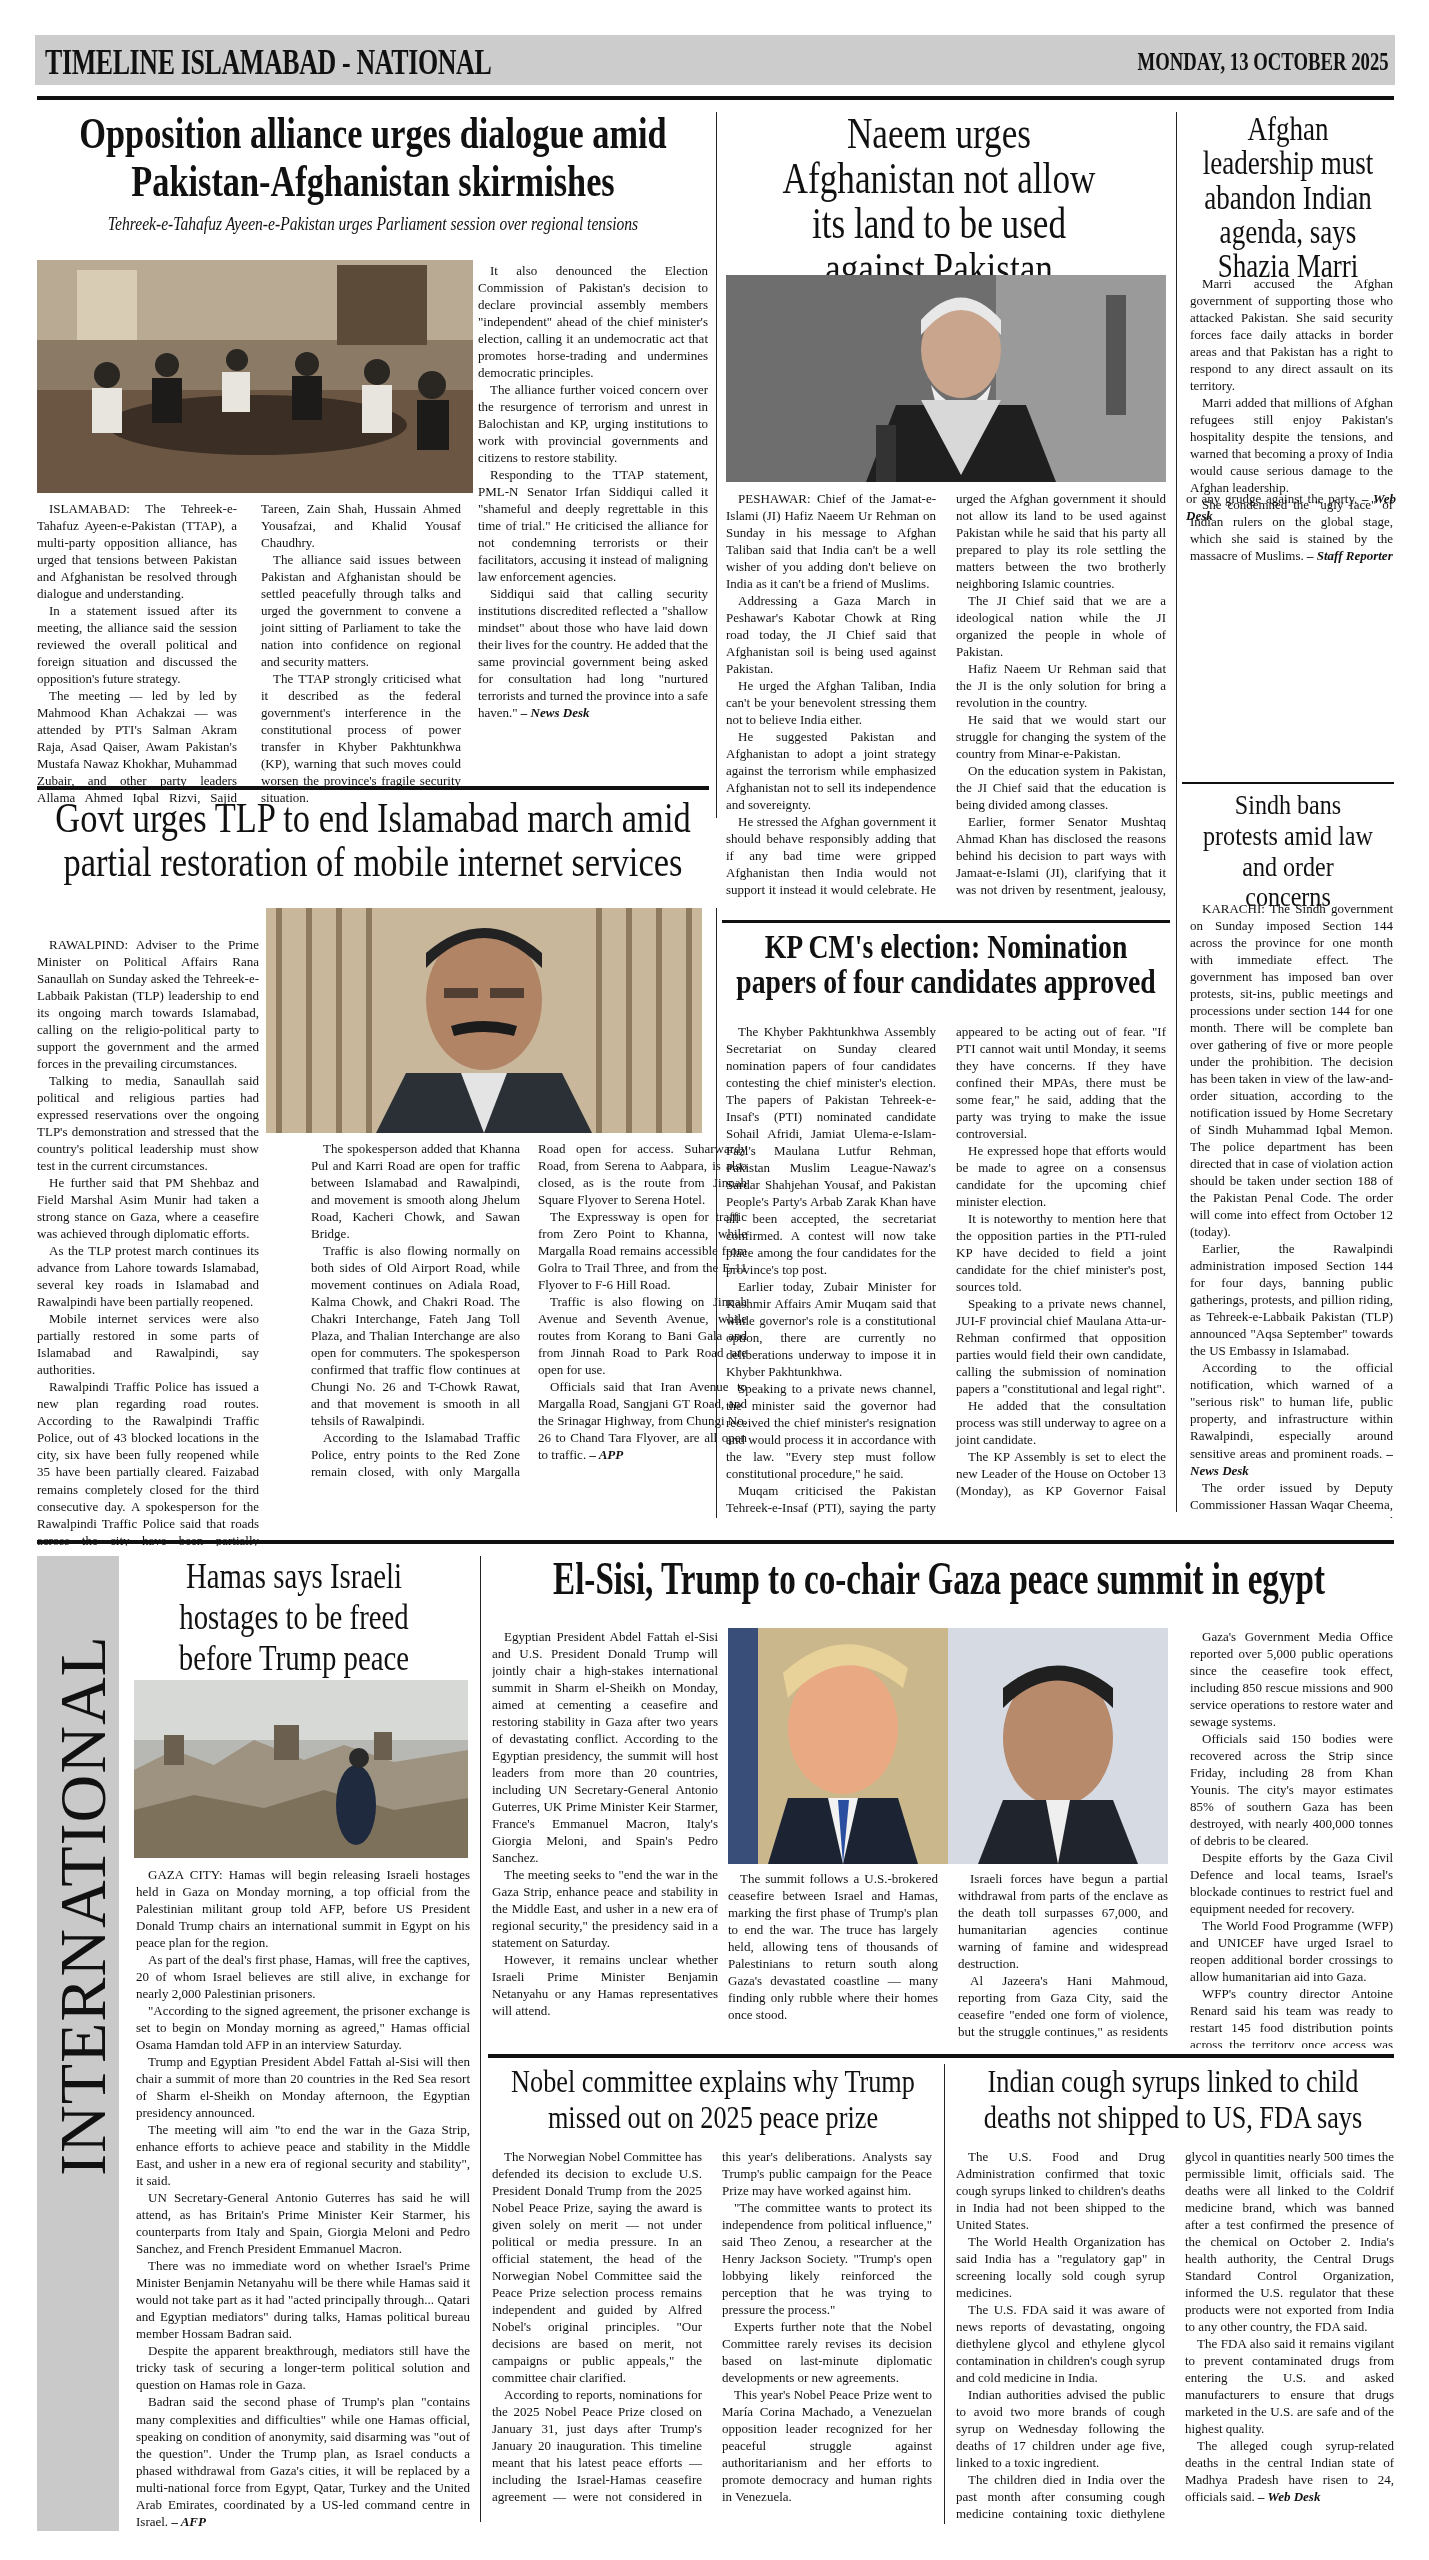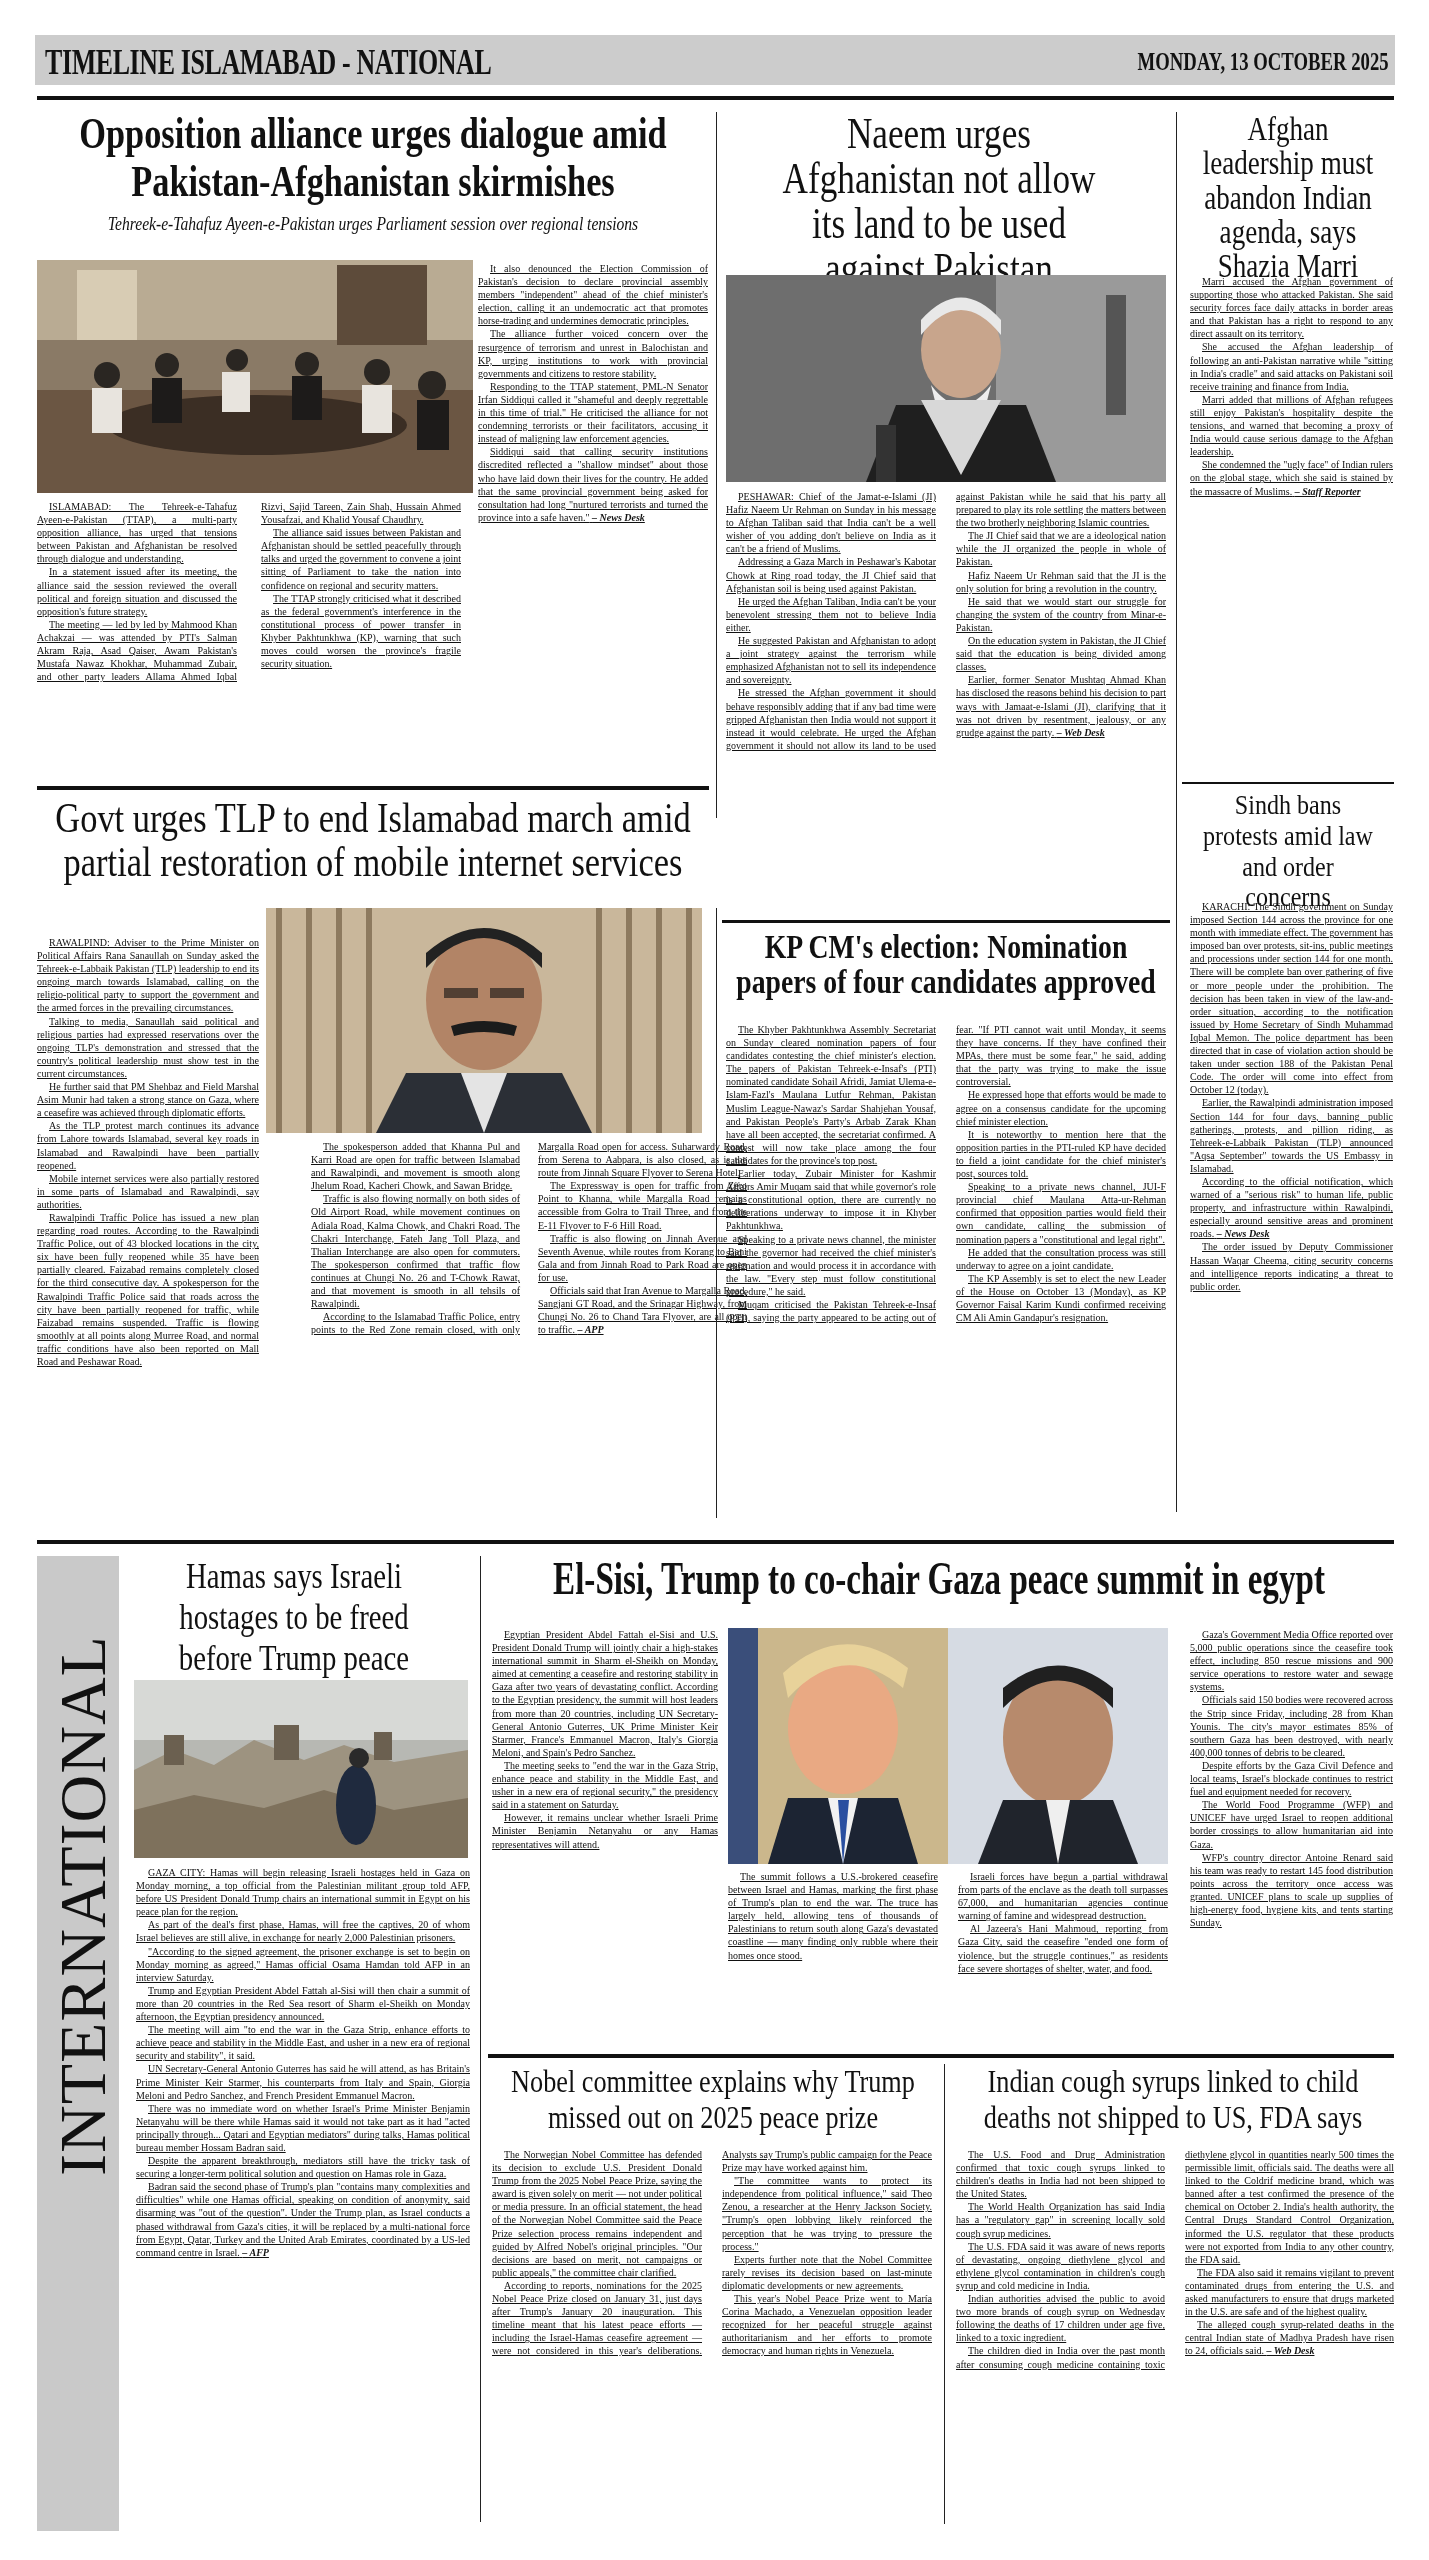--- a/index.html
+++ b/index.html
@@ -6,21 +6,21 @@
   html, body { background: #fff; }
   body { width: 1429px; height: 2560px; position: relative; overflow: hidden; font-family: "Liberation Serif", "DejaVu Serif", serif; color: #111; }
   .abs { position: absolute; }
   .masthead { left: 35px; top: 35px; width: 1360px; height: 50px; background: #cccccc; }
   .mast-title { left: 10px; top: 6px; font-size: 36px; font-weight: bold; transform: scaleX(0.72); transform-origin: left center; white-space: nowrap; letter-spacing: -0.5px; }
   .mast-date { right: 6px; top: 12px; font-size: 26px; font-weight: bold; transform: scaleX(0.72); transform-origin: right center; white-space: nowrap; }
   .rule-thick { background: #111; height: 4px; }
   .vrule { background: #222; width: 1px; }
   .headline { text-align: center; line-height: 1.02; transform-origin: center top; }
   .hl-bold { font-weight: bold; }
-  .body-text { font-size: 10px; line-height: 1.31; text-align: justify; hyphens: auto; column-gap: 20px; text-decoration: underline; }
+  .body-text { font-size: 13px; line-height: 1.31; text-align: justify; hyphens: auto; column-gap: 20px; }
   .body-text p { text-indent: 12px; margin: 0; }
   .byline { font-weight: bold; font-style: italic; }
   .photo { overflow: hidden; }
   .photo svg { width: 100%; height: 100%; display: block; }
   .intl-band { background: #c9c9c9; }
   .intl-text { font-size: 66px; font-family: "Liberation Serif", serif; transform: rotate(-90deg); transform-origin: left top; white-space: nowrap; letter-spacing: 1px; }
   .subdeck { font-style: italic; text-align: center; font-size: 19px; transform: scaleX(0.82); transform-origin: center; white-space: nowrap; }
 </style>
 </head>
 <body>
@@ -102,21 +102,20 @@
   <p>Hafiz Naeem Ur Rehman said that the JI is the only solution for bring a revolution in the country.</p>
   <p>He said that we would start our struggle for changing the system of the country from Minar-e-Pakistan.</p>
   <p>On the education system in Pakistan, the JI Chief said that the education is being divided among classes.</p>
   <p><span>Earlier, former Senator Mushtaq Ahmad Khan has disclosed the reasons behind his decision to part ways with Jamaat-e-Islami (JI), clarifying that it was not driven by resentment, jealousy, or any grudge against the party.</span> <span class="byline">– Web Desk</span></p>
 </div>
 <div class="abs vrule" style="left:1176px;top:112px;height:1400px;"></div>
 
 <div class="abs headline" style="left:1182px;top:112px;width:212px;font-size:33px;transform:scaleX(0.82);line-height:1.04;">Afghan leadership must abandon Indian agenda, says Shazia Marri</div>
 <div class="abs body-text" style="left:1190px;top:275px;width:203px;height:515px;overflow:hidden;">
   <p>Marri accused the Afghan government of supporting those who attacked Pakistan. She said security forces face daily attacks in border areas and that Pakistan has a right to respond to any direct assault on its territory.</p>
-  <p>She accused the Afghan leadership of following an anti-Pakistan narrative while "sitting in India's cradle" and said attacks on Pakistani soil receive training and finance from India.</p>
   <p>Marri added that millions of Afghan refugees still enjoy Pakistan's hospitality despite the tensions, and warned that becoming a proxy of India would cause serious damage to the Afghan leadership.</p>
   <p><span>She condemned the "ugly face" of Indian rulers on the global stage, which she said is stained by the massacre of Muslims.</span> <span class="byline">– Staff Reporter</span></p>
 </div>
 <div class="abs" style="left:1182px;top:782px;width:212px;height:2px;background:#111;"></div>
 
 <div class="abs headline" style="left:1182px;top:790px;width:212px;font-size:28px;line-height:1.1;transform:scaleX(0.86);">Sindh bans protests amid law and order concerns</div>
 <div class="abs body-text" style="left:1190px;top:900px;width:203px;height:618px;overflow:hidden;">
   <p>KARACHI: The Sindh government on Sunday imposed Section 144 across the province for one month with immediate effect. The government has imposed ban over protests, sit-ins, public meetings and processions under section 144 for one month. There will be complete ban over gathering of five or more people under the prohibition. The decision has been taken in view of the law-and-order situation, according to the notification issued by Home Secretary of Sindh Muhammad Iqbal Memon. The police department has been directed that in case of violation action should be taken under section 188 of the Pakistan Penal Code. The order will come into effect from October 12 (today).</p>
   <p>Earlier, the Rawalpindi administration imposed Section 144 for four days, banning public gatherings, protests, and pillion riding, as Tehreek-e-Labbaik Pakistan (TLP) announced "Aqsa September" towards the US Embassy in Islamabad.</p>
   <p><span>According to the official notification, which warned of a "serious risk" to human life, public property, and infrastructure within Rawalpindi, especially around sensitive areas and prominent roads.</span> <span class="byline">– News Desk</span></p>

